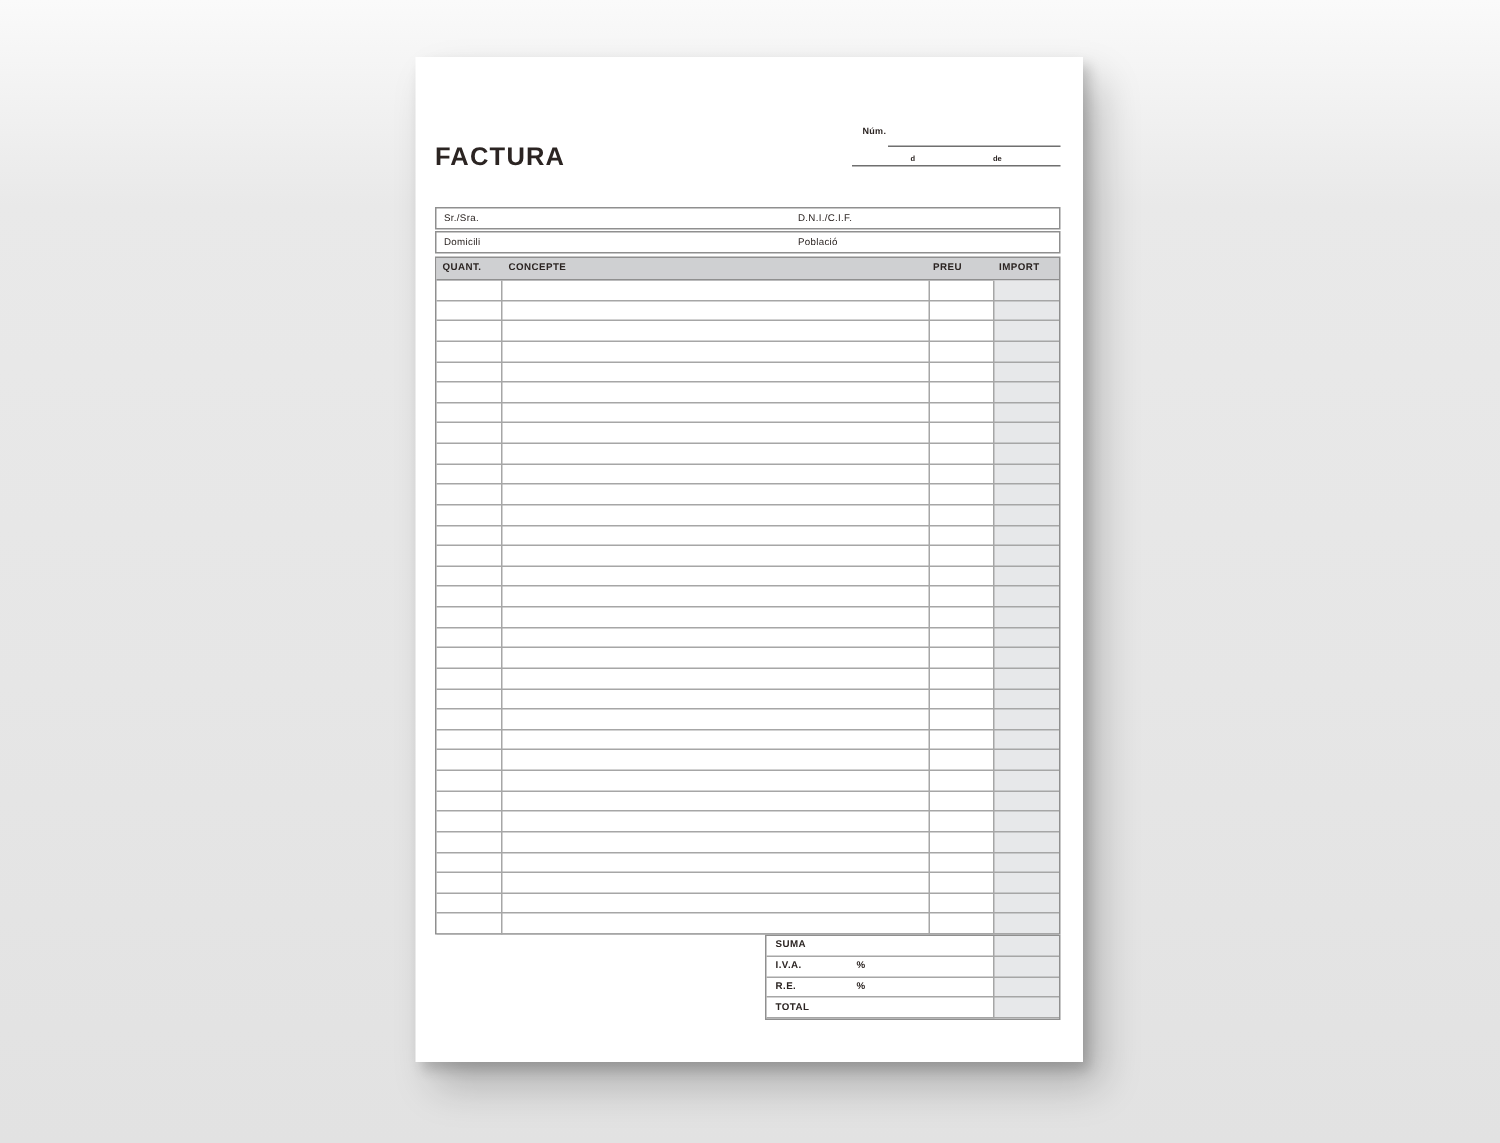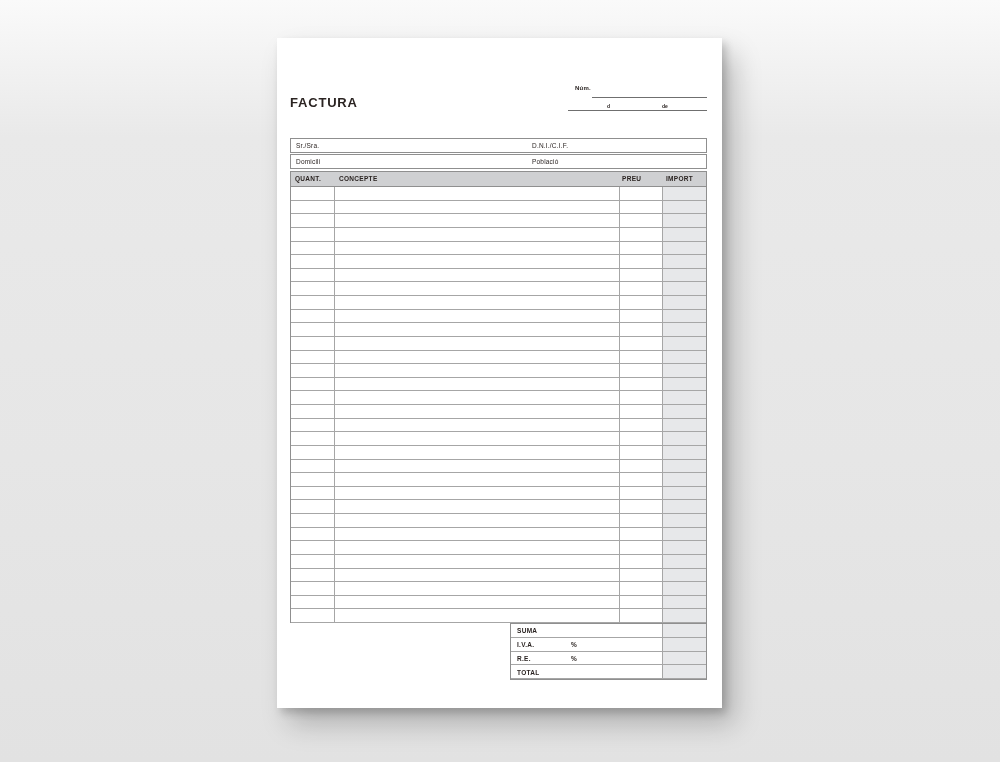--- a/index.html
+++ b/index.html
@@ -9,21 +9,21 @@
     background:linear-gradient(180deg,#fafafa 0%,#e9e9e9 18%,#e6e6e6 60%,#e2e2e2 100%);
   }
   .stage{position:relative;width:1000px;height:762px;}
   .page{
     position:absolute;left:277px;top:38px;width:445px;height:670px;
     background:#ffffff;
     box-shadow:4px 5px 8px rgba(0,0,0,0.18),12px 16px 26px rgba(0,0,0,0.22);
   }
   .title{
     position:absolute;left:13px;top:57px;
-    font-size:13px;font-weight:bold;letter-spacing:0.8px;
+    font-size:17px;font-weight:bold;letter-spacing:0.8px;
     color:var(--text,#2b2422);
   }
   
   .num-label{
     position:absolute;left:298px;top:47px;
     font-size:6px;font-weight:bold;color:var(--text,#2b2422);letter-spacing:0.2px;
   }
   .num-line{
     position:absolute;left:315px;top:52px;width:115px;height:7px;
     border-bottom:1px solid var(--line,#6f6f6f);

